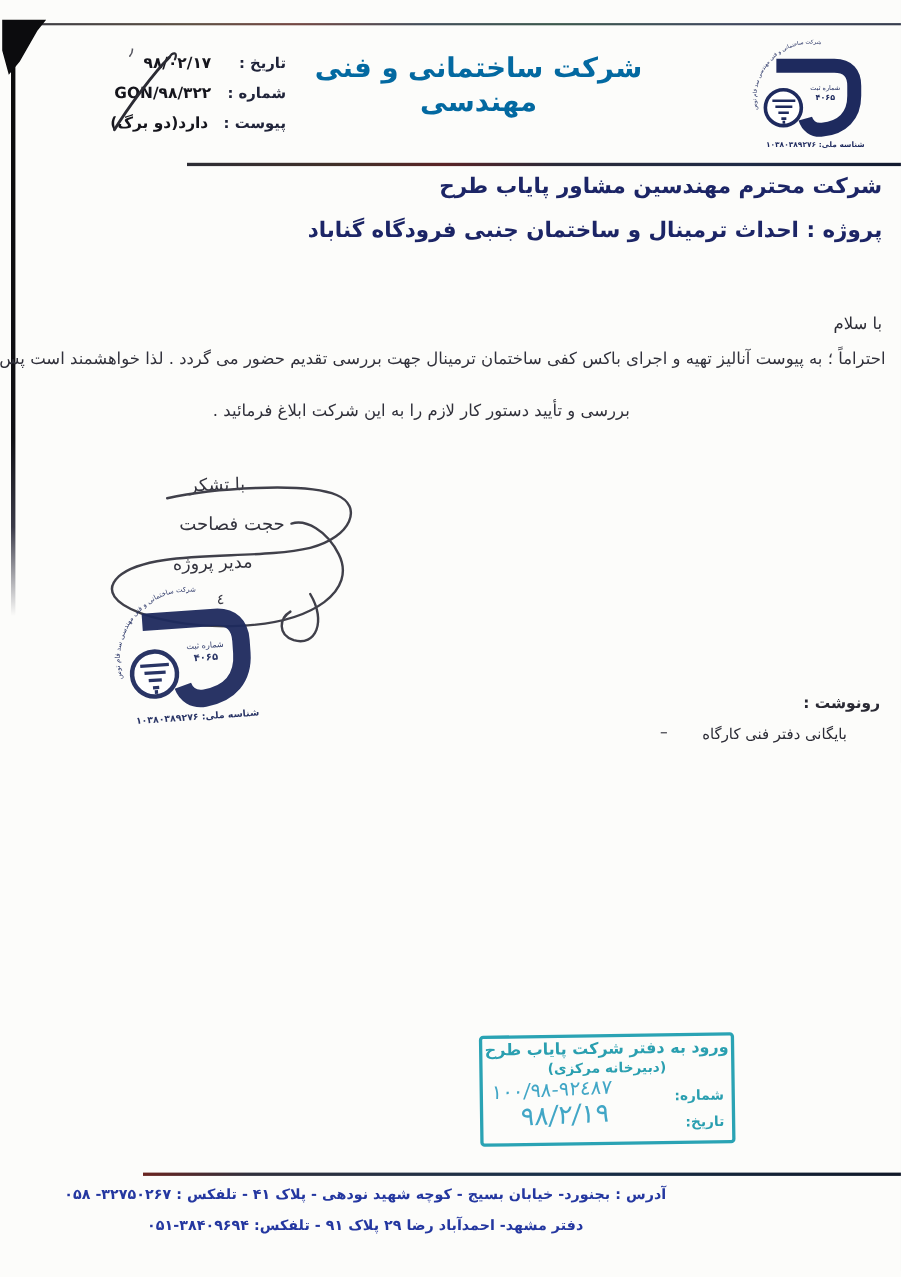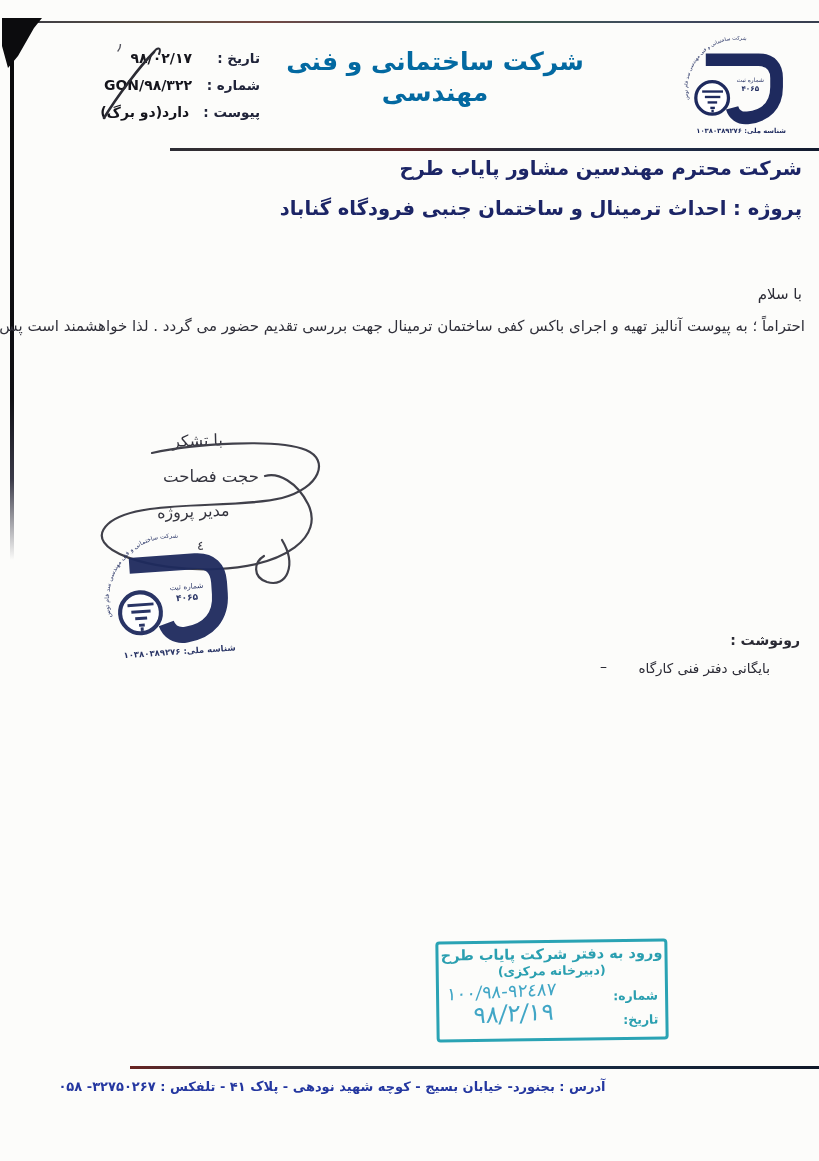--- a/index.html
+++ b/index.html
@@ -122,20 +122,21 @@
     <text x="63" y="107" font-size="7.5" font-weight="bold" text-anchor="middle" fill="#1e2a5e">شناسه ملی: ۱۰۳۸۰۳۸۹۲۷۶</text>
   </svg>
 
   <div class="divider-top"></div>
 
   <div class="h-line project">پروژه : احداث ترمینال و ساختمان جنبی فرودگاه گناباد</div>
   <div class="h-line recipient">شرکت محترم مهندسین مشاور پایاب طرح</div>
 
   <div class="salutation">با سلام</div>
   <div class="para1">احتراماً ؛ به پیوست آنالیز تهیه و اجرای باکس کفی ساختمان ترمینال جهت بررسی تقدیم حضور می گردد . لذا خواهشمند است پس از</div>
+  <div class="para2">بررسی و تأیید دستور کار لازم را به این شرکت ابلاغ فرمائید .</div>
 
   <div class="sig-text sig-closing">با تشکر</div>
   <div class="sig-text sig-name">حجت فصاحت</div>
   <div class="sig-text sig-role">مدیر پروژه</div>
   <div class="sig-text sig-mark">٤</div>
 
   <svg class="sig-loop" width="255" height="175" viewBox="0 0 255 175">
     <g stroke="#40404a" stroke-width="2.2" fill="none" stroke-linecap="round">
       <path d="M70,33 C110,24 195,18 224,30 C248,40 238,68 200,78 C150,90 55,78 26,104 C-2,130 70,152 135,149 C205,146 242,116 226,84 C215,62 196,52 183,56"></path>
       <path d="M200,120 C215,145 205,168 185,162 C170,157 172,142 182,136"></path>
@@ -167,14 +168,15 @@
     <div class="es-title">ورود به دفتر شرکت پایاب طرح</div>
     <div class="es-subtitle">(دبیرخانه مرکزی)</div>
     <div class="es-label es-label-number">شماره:</div>
     <div class="es-hand es-number-value">۱۰۰/۹۸-۹۲٤۸۷</div>
     <div class="es-label es-label-date">تاریخ:</div>
     <div class="es-hand es-date-value">۹۸/۲/۱۹</div>
   </div>
 
   <div class="divider-bottom"></div>
   <div class="footer-line footer-1">آدرس : بجنورد- خیابان بسیج - کوچه شهید نودهی - پلاک ۴۱ - تلفکس : ۳۲۷۵۰۲۶۷- ۰۵۸</div>
+  <div class="footer-line footer-2">دفتر مشهد- احمدآباد رضا ۲۹ پلاک ۹۱ - تلفکس: ۳۸۴۰۹۶۹۴-۰۵۱</div>
 
 </div>
 
 </body></html>

